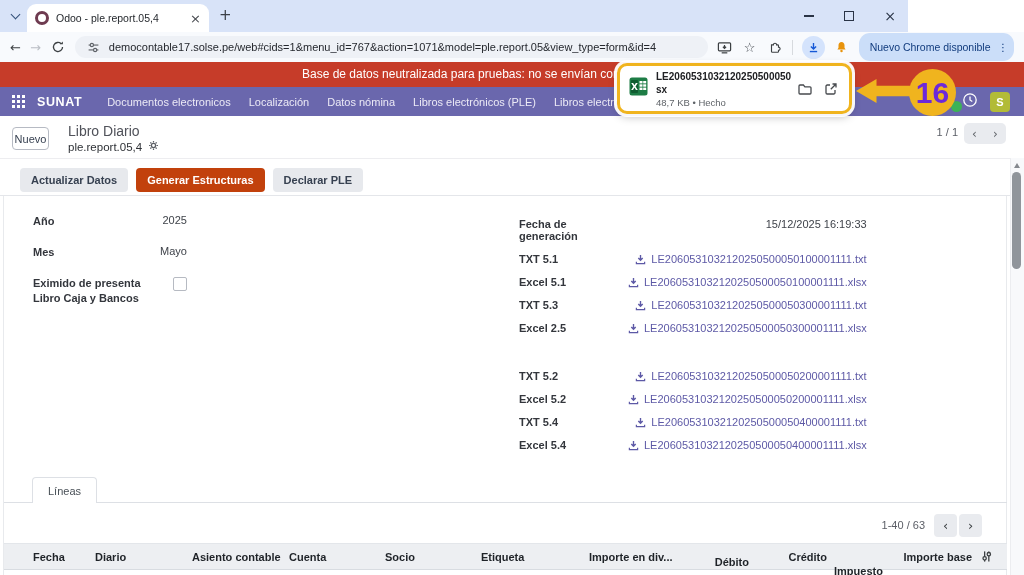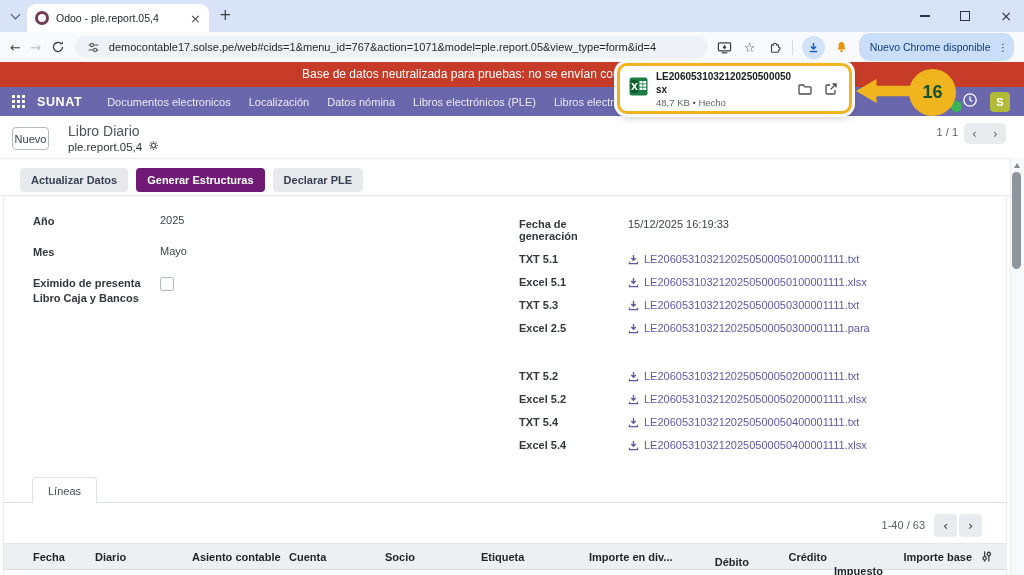--- a/index.html
+++ b/index.html
@@ -1,21 +1,21 @@
 <!DOCTYPE html>
 <html><head>
 <meta charset="utf-8">
 <style>
   html,body{margin:0;padding:0;background:#e8e8e8;}
   #stage{position:relative;width:1024px;height:575px;background:#fff;overflow:hidden;
          font-family:"Liberation Sans",sans-serif;color:#202124;}
   .glyph{font-family:"DejaVu Sans",sans-serif;}
 
   
-  .titlebar{position:absolute;left:0;top:0;width:1024px;height:32px;background:#d8e3f8;}
+  .titlebar{position:absolute;left:0;top:0;width:908px;height:32px;background:#d8e3f8;}
   .tab-search{position:absolute;left:8px;top:10px;width:14px;height:14px;}
   .tab-search i{display:block;width:6px;height:6px;border-right:1.6px solid #33507a;border-bottom:1.6px solid #33507a;transform:rotate(45deg);margin:1px auto;}
   .tab{position:absolute;left:27px;top:4px;width:182px;height:28px;background:#fff;border-radius:9px 9px 0 0;display:flex;align-items:center;gap:7px;padding:0 8px;box-sizing:border-box;}
   .favicon{width:8px;height:8px;border:3px solid #6e3b50;border-radius:50%;flex:0 0 auto;}
   .tab-title{flex:1;font-size:10.5px;color:#1f2328;white-space:nowrap;overflow:hidden;}
   .tab-close{font-size:13px;color:#45484e;line-height:1;}
   .newtab{position:absolute;left:219px;top:6px;font-size:15px;color:#3b3f46;}
   .win{position:absolute;right:12px;top:0;height:32px;display:flex;align-items:center;gap:30px;}
   .win-min{width:10px;height:1.4px;background:#2a3446;}
   .win-restore{position:relative;width:8px;height:8px;border:1.2px solid #2a3446;background:#d8e3f8;}
@@ -56,27 +56,27 @@
   .crumb-current{display:flex;align-items:center;gap:6px;font-size:11.5px;color:#2e3136;margin-top:1px;}
   .pager-top-text{position:absolute;left:922px;top:126px;width:36px;text-align:right;font-size:11px;color:#5b5e66;}
   .pager-top-buttons{position:absolute;left:964px;top:123px;width:42px;height:21px;background:#e9ebef;border-radius:5px;display:flex;align-items:center;justify-content:space-around;color:#5f6368;font-size:12px;}
 
   .line1{position:absolute;left:0;top:158px;width:1024px;height:1px;background:#ededf0;}
   .line2{position:absolute;left:0;top:195px;width:1024px;height:1px;background:#e4e6ea;}
 
   
   .actions{position:absolute;left:20px;top:168px;display:flex;gap:8px;}
   .o-btn{height:24px;padding:0 11px;border-radius:4px;background:#e7e9ed;color:#374151;font-size:11px;font-weight:600;display:flex;align-items:center;border:none;}
-  .o-btn.primary{background:#701a75;color:#fff;}
+  .o-btn.primary{background:#c2410c;color:#fff;}
 
   .sheet{position:absolute;left:3px;top:196px;width:1004px;height:379px;border-left:1px solid #e8eaed;border-right:1px solid #e8eaed;box-sizing:border-box;}
 
   
   .fgroup-left{position:absolute;left:33px;top:214px;display:flex;flex-direction:column;gap:16px;font-size:11px;}
-  .frow{display:flex;align-items:flex-start;}
+  .frow{display:flex;align-items:flex-start;justify-content:space-between;}
   .flabel{width:127px;color:#33363c;font-weight:700;line-height:1.35;}
   .fvalue{color:#3f434a;}
   .checkbox{width:12px;height:12px;border:1px solid #b6bac2;border-radius:2px;background:#fff;margin-top:1px;}
   .fgroup-right{position:absolute;left:519px;top:218px;display:flex;flex-direction:column;gap:11px;font-size:11px;}
   .rlabel{width:109px;color:#33363c;font-weight:700;flex:0 0 auto;}
   .dl-link{display:flex;align-items:center;gap:5px;color:#5d59a6;white-space:nowrap;}
   .spacer14{height:14px;}
 
   
   .notebook-line{position:absolute;left:4px;top:502px;width:1003px;height:1px;background:#dde0e5;}
@@ -99,21 +99,21 @@
   .sb-up{position:absolute;left:1014px;top:163px;width:0;height:0;border-left:3.5px solid transparent;border-right:3.5px solid transparent;border-bottom:5px solid #85898f;}
   .sb-thumb{position:absolute;left:1012px;top:172px;width:9px;height:97px;background:#90959b;border-radius:5px;}
 
   
   .download-popup{position:absolute;left:617px;top:63px;width:235px;height:51px;background:#fff;border:3px solid #f0b41e;border-radius:10px;box-shadow:0 0 0 3px rgba(255,255,255,.95),0 3px 8px rgba(0,0,0,.25);box-sizing:border-box;display:flex;align-items:center;gap:8px;padding:0 9px;z-index:10;}
   .dp-text{flex:1;min-width:0;}
   .dp-name{font-size:10px;color:#202124;line-height:1.3;font-weight:600;}
   .dp-meta{font-size:9.5px;color:#5f6368;margin-top:1px;}
   .dp-action{width:18px;height:18px;display:flex;align-items:center;justify-content:center;flex:0 0 auto;}
   .annot-arrow{position:absolute;left:856px;top:79px;width:54px;height:24px;background:#f0b41e;clip-path:polygon(0 50%,38% 0,38% 28%,100% 28%,100% 72%,38% 72%,38% 100%);z-index:11;}
-  .annot-step{position:absolute;left:909px;top:69px;width:47px;height:47px;border-radius:50%;background:#f0b41e;color:#14532d;font-size:18px;font-weight:700;display:flex;align-items:center;justify-content:center;z-index:11;}
+  .annot-step{position:absolute;left:909px;top:69px;width:47px;height:47px;border-radius:50%;background:#f0b41e;color:#6d28d9;font-size:30px;font-weight:700;display:flex;align-items:center;justify-content:center;z-index:11;}
 </style>
 </head>
 <body>
 
 <div id="stage">
 
   <div class="titlebar">
     <div class="tab-search">
         <i></i>
       </div>
@@ -322,21 +322,21 @@
     </div>
     <div class="frow">
       <span class="rlabel">Excel 2.5</span>
       <span class="dl-link">
           <svg width="11" height="11" viewBox="0 0 12 12">
             <g fill="none" stroke="#5d59a6" stroke-width="1.5">
               <path d="M6 1v5.2M3.6 4.4 6 6.8l2.4-2.4"></path>
               <path d="M1.5 8.4v2.1h9V8.4" stroke-width="1.3"></path>
             </g>
           </svg>
-          <span>LE2060531032120250500050300001111.para</span>
+          <span>LE2060531032120250500050300001111.xlsx</span>
         </span>
     </div>
     <div class="spacer14"></div>
     <div class="frow">
       <span class="rlabel">TXT 5.2</span>
       <span class="dl-link">
           <svg width="11" height="11" viewBox="0 0 12 12">
             <g fill="none" stroke="#5d59a6" stroke-width="1.5">
               <path d="M6 1v5.2M3.6 4.4 6 6.8l2.4-2.4"></path>
               <path d="M1.5 8.4v2.1h9V8.4" stroke-width="1.3"></path>

